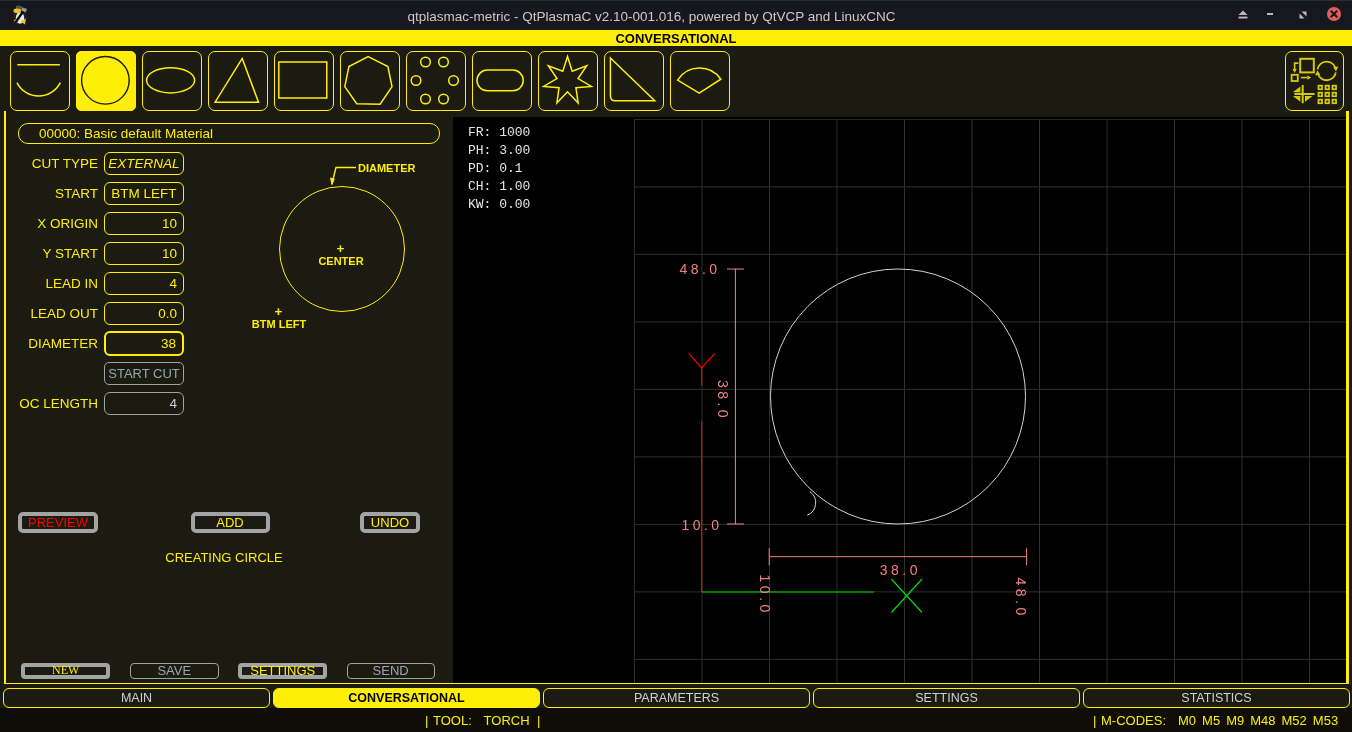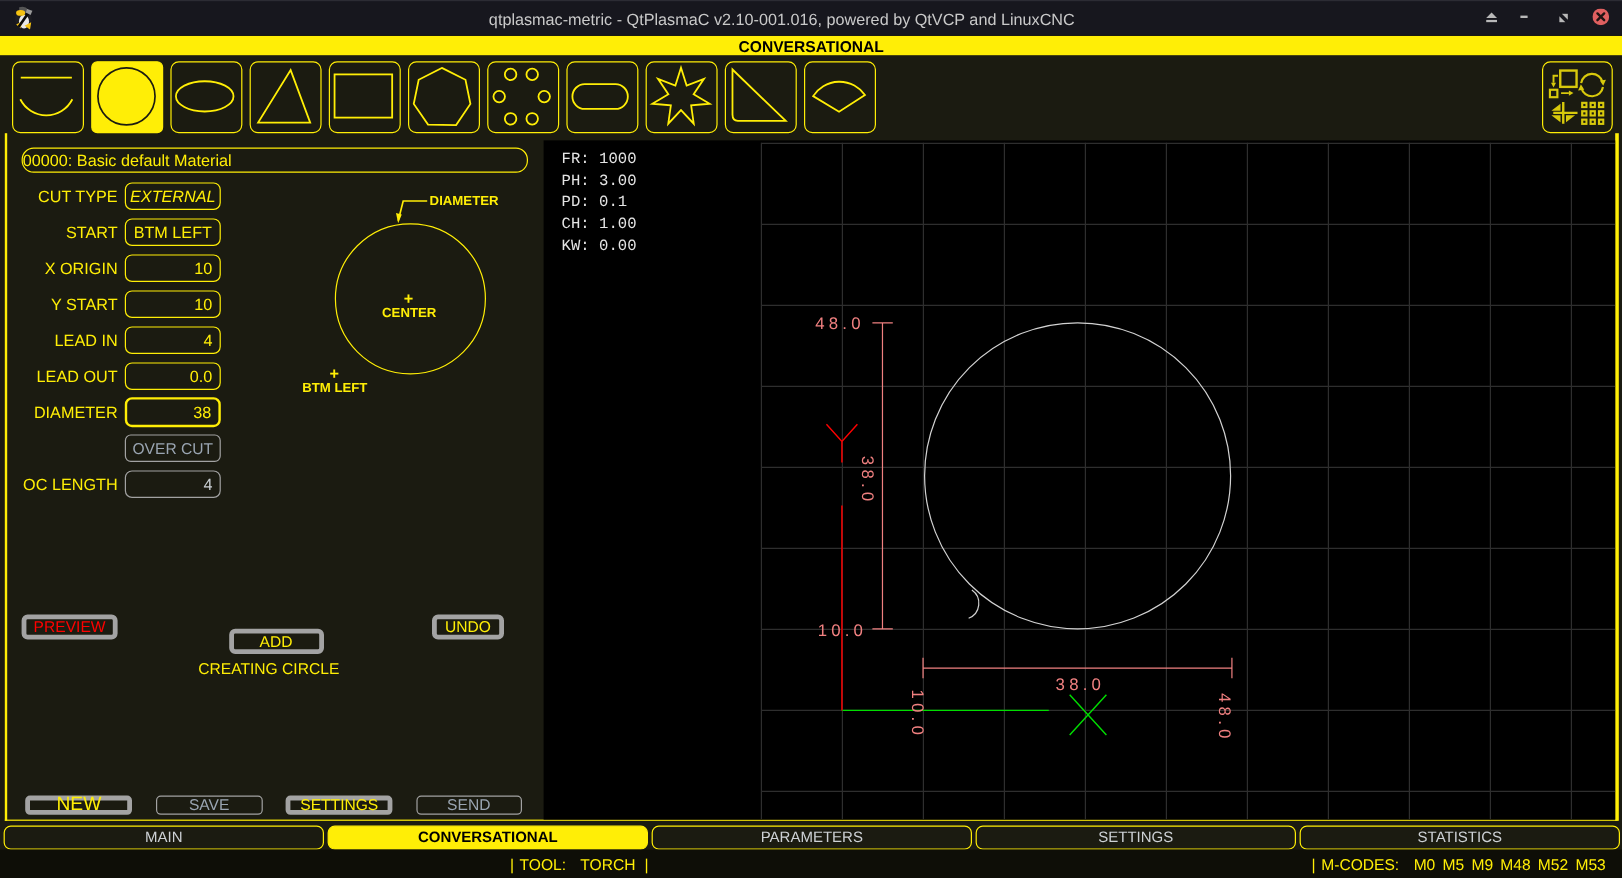--- a/index.html
+++ b/index.html
@@ -160,55 +160,55 @@
    <rect x="33.4" y="41.6" width="1.8" height="1.8"></rect>
         <rect x="40.4" y="41.6" width="1.8" height="1.8"></rect>
         <rect x="47.4" y="41.6" width="1.8" height="1.8"></rect>
    <rect x="33.4" y="48.6" width="1.8" height="1.8"></rect>
         <rect x="40.4" y="48.6" width="1.8" height="1.8"></rect>
         <rect x="47.4" y="48.6" width="1.8" height="1.8"></rect>
   </g>
  </svg>
 </div>
 
-<div class="abs" style="left:18px;top:123px;width:422px;height:21px;border:1px solid #ffee06;border-radius:10px;color:#ffee06;font-size:13.5px;display:flex;align-items:center;padding-left:0;">00000: Basic default Material</div>
+<div class="abs" style="left:18px;top:123px;width:422px;height:21px;border:1px solid #ffee06;border-radius:10px;color:#ffee06;font-size:13.5px;display:flex;align-items:center;padding-left:20px;">00000: Basic default Material</div>
 <div class="lbl" style="top:156px;">CUT TYPE</div>
 <div class="fld cmb" style="top:151.5px;font-style:italic;">EXTERNAL</div>
 <div class="lbl" style="top:186px;">START</div>
 <div class="fld cmb" style="top:181.5px;">BTM LEFT</div>
 <div class="lbl" style="top:216px;">X ORIGIN</div>
 <div class="fld num" style="top:211.5px;">10</div>
 <div class="lbl" style="top:246px;">Y START</div>
 <div class="fld num" style="top:241.5px;">10</div>
 <div class="lbl" style="top:276px;padding-left:14px;">LEAD IN</div>
 <div class="fld num" style="top:271.5px;">4</div>
 <div class="lbl" style="top:306px;">LEAD OUT</div>
 <div class="fld num" style="top:301.5px;">0.0</div>
 <div class="lbl" style="top:336px;">DIAMETER</div>
 <div class="fld num" style="top:330.5px;border-width:2px;height:25px;">38</div>
-<div class="gbtn" style="left:104px;top:361.5px;width:80px;height:23px;">OVER CUT</div>
+<div class="gbtn" style="left:104px;top:361.5px;width:80px;height:23px;">START CUT</div>
 <div class="lbl" style="top:396px;">OC LENGTH</div>
 <div class="fld num" style="top:391.5px;border-color:#a2a2a2;color:#c9ced2;">4</div>
 
 <div class="abs" style="left:279px;top:186px;width:126px;height:126px;border:1.4px solid #ffee06;border-radius:50%;"></div>
 <div class="abs" style="left:358px;top:162px;color:#ffee06;font-size:11px;font-weight:bold;">DIAMETER</div>
 <svg class="abs" style="left:320px;top:160px;" width="45" height="32" viewBox="0 0 45 32">
   <path d="M36,7.5 L16,7.5 L11.8,24" stroke="#ffee06" stroke-width="1.4" fill="none"></path>
   <path d="M11.8,26 L10,17.5 L14.8,18.8 Z" fill="#ffee06"></path>
 </svg>
 <div class="abs" style="left:332px;top:241px;width:17px;height:17px;color:#ffee06;font-size:13.5px;font-weight:bold;text-align:center;">+</div>
 <div class="abs" style="left:291px;top:254.5px;width:100px;color:#ffee06;font-size:11px;font-weight:bold;text-align:center;">CENTER</div>
 <div class="abs" style="left:270px;top:304px;width:17px;height:17px;color:#ffee06;font-size:13.5px;font-weight:bold;text-align:center;">+</div>
 <div class="abs" style="left:229px;top:317.5px;width:100px;color:#ffee06;font-size:11px;font-weight:bold;text-align:center;">BTM LEFT</div>
 
 <div class="ybtn" style="left:18px;top:512px;width:80px;height:21px;color:#ff0000;">PREVIEW</div>
-<div class="ybtn" style="left:190.5px;top:512px;width:79px;height:21px;margin-top:12px;">ADD</div>
+<div class="ybtn" style="left:190.5px;top:512px;width:79px;height:21px;">ADD</div>
 <div class="ybtn" style="left:360px;top:512px;width:60px;height:21px;">UNDO</div>
 <div class="abs" style="left:124px;top:549.5px;width:200px;text-align:center;color:#ffee06;font-size:13px;">CREATING CIRCLE</div>
-<div class="ybtn" style="left:21.4px;top:662.5px;width:88.7px;height:16px;font-size:16px;border-radius:4px;">NEW</div>
+<div class="ybtn" style="left:21.4px;top:662.5px;width:88.7px;height:16px;font-size:12px;border-radius:4px;font-family:Liberation Serif, serif;">NEW</div>
 <div class="gbtn" style="left:130px;top:662.5px;width:88.6px;height:16px;font-size:13px;border-radius:4px;">SAVE</div>
 <div class="ybtn" style="left:238.4px;top:662.5px;width:88.7px;height:16px;font-size:13px;border-radius:4px;">SETTINGS</div>
 <div class="gbtn" style="left:346.5px;top:662.5px;width:88.3px;height:16px;font-size:13px;border-radius:4px;">SEND</div>
 
 <div class="tab" style="left:3px;">MAIN</div>
 <div class="tab" style="left:273px;background:#ffee06;color:#000;font-weight:bold;">CONVERSATIONAL</div>
 <div class="tab" style="left:543px;">PARAMETERS</div>
 <div class="tab" style="left:813px;">SETTINGS</div>
 <div class="tab" style="left:1083px;">STATISTICS</div>
 

